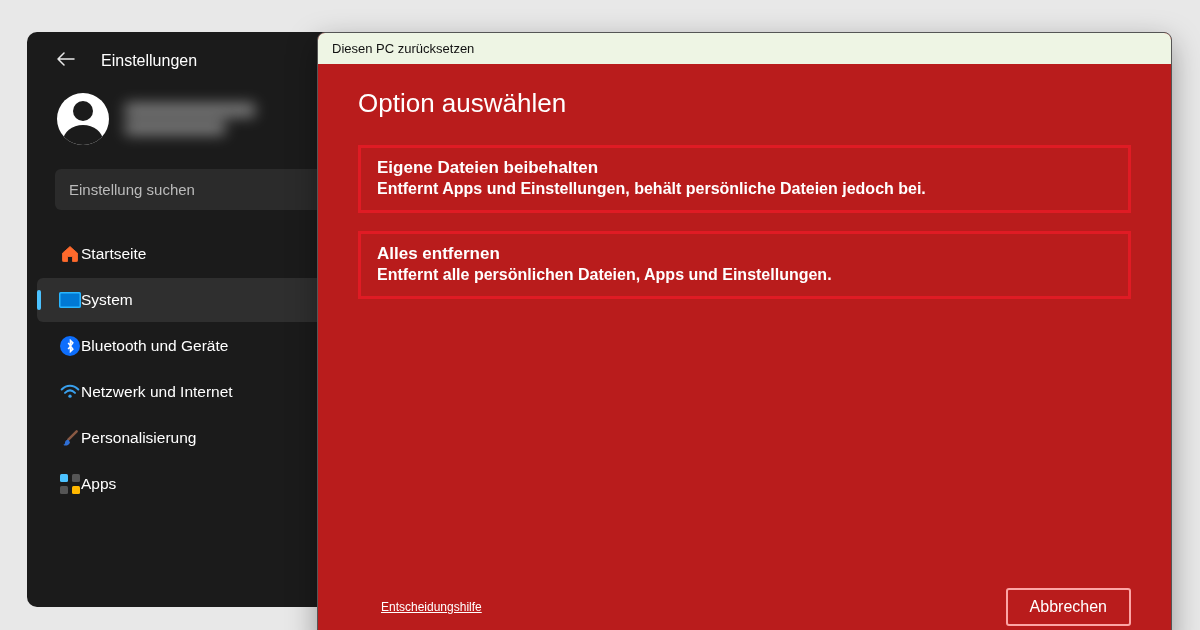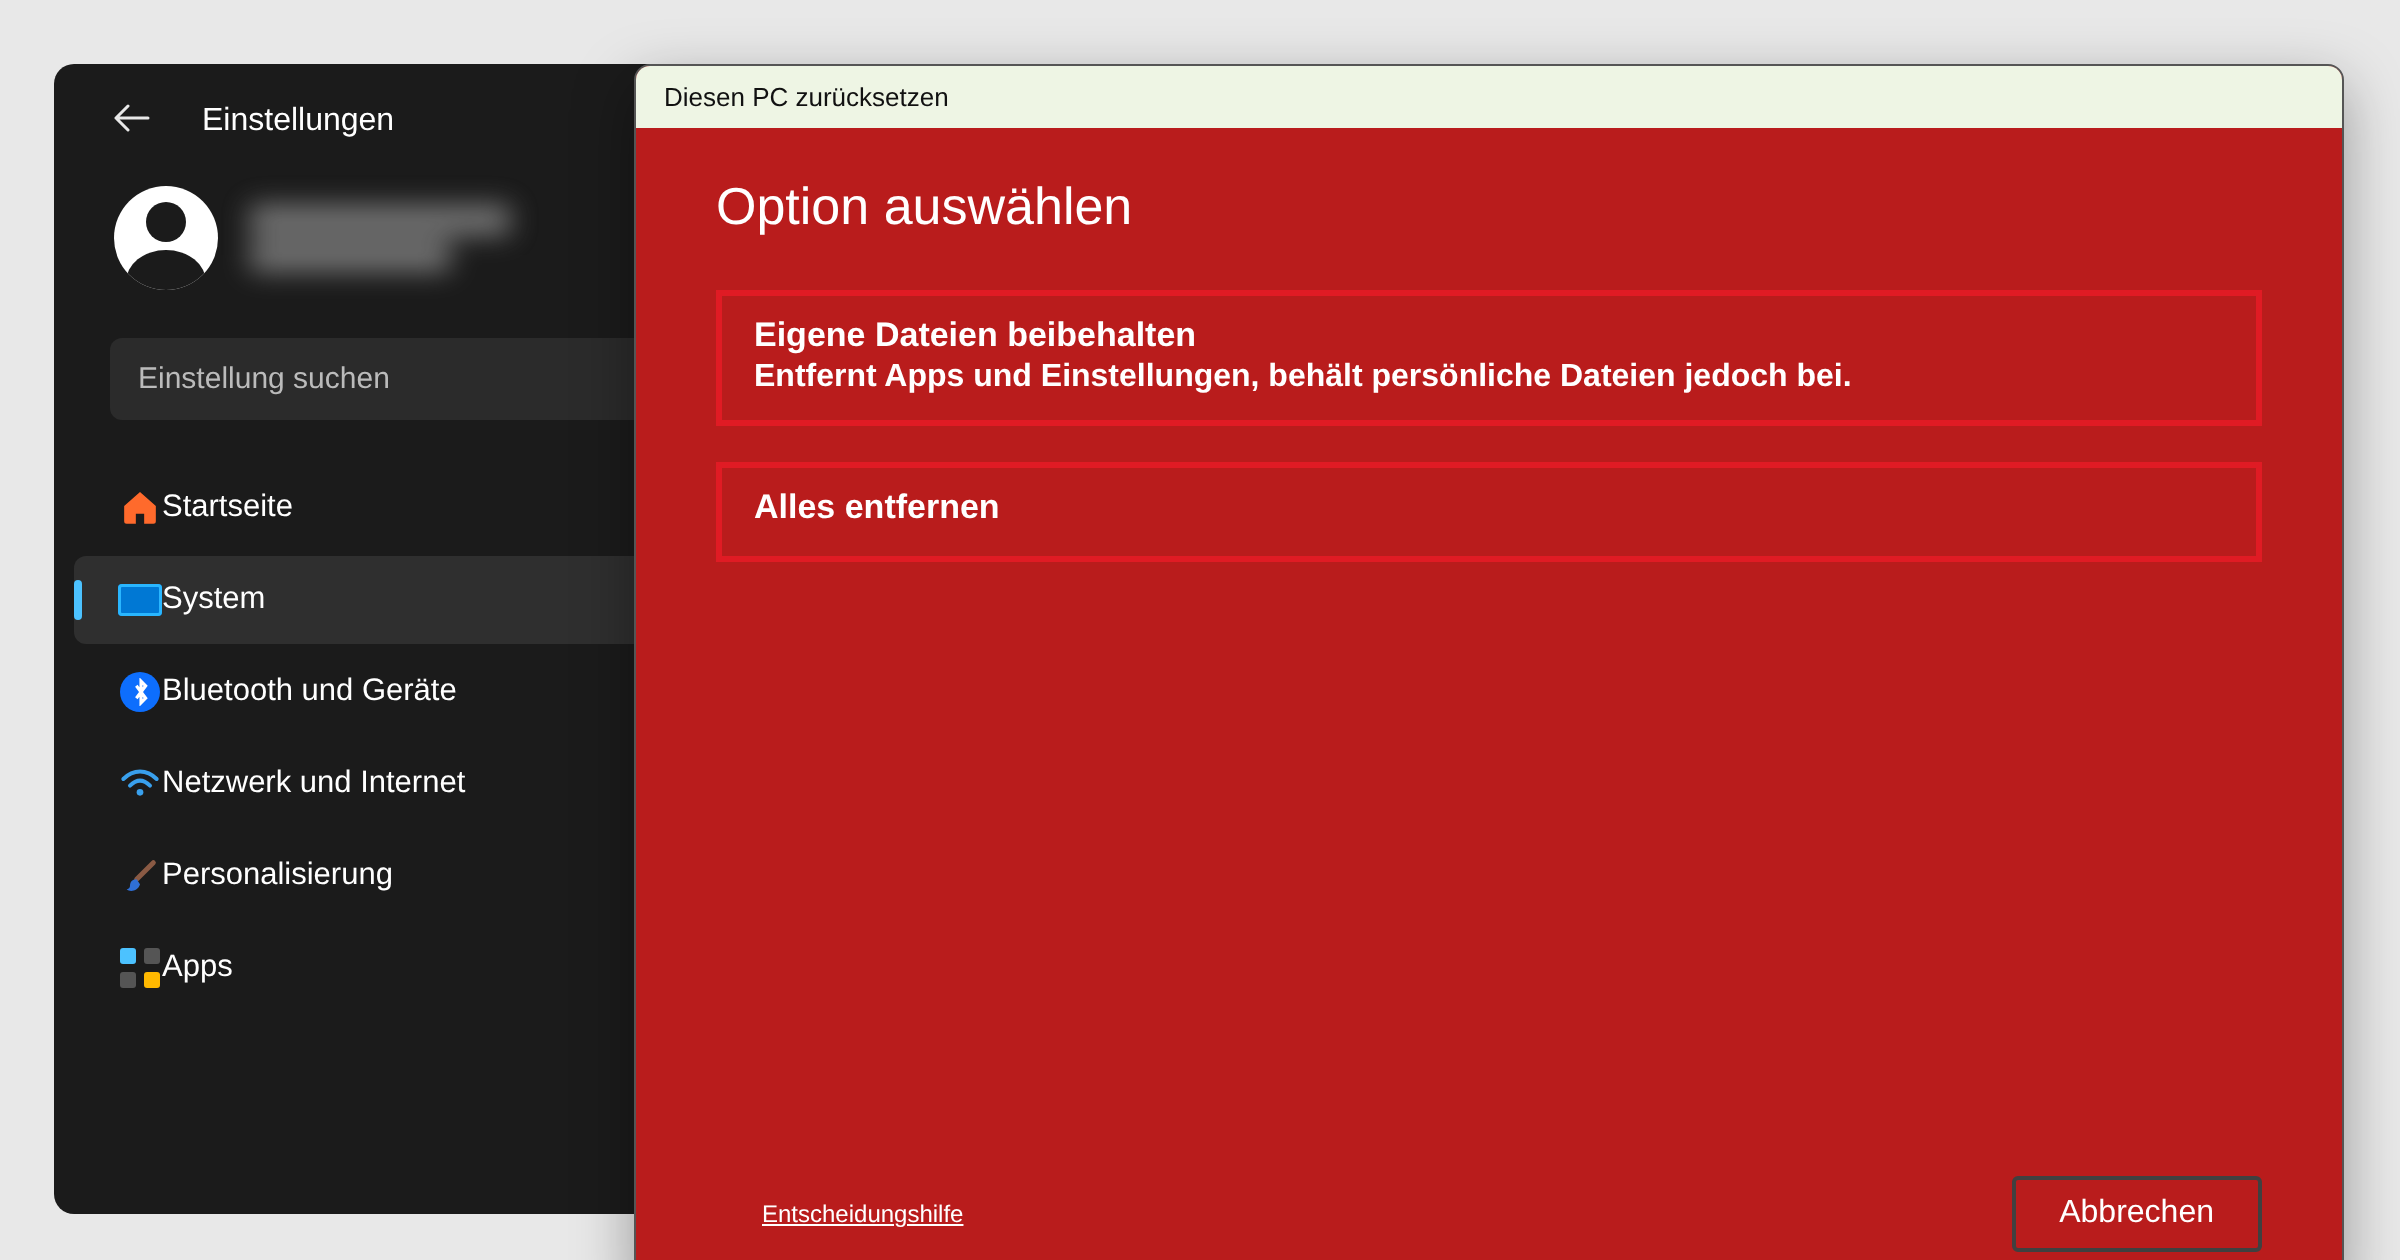--- a/index.html
+++ b/index.html
@@ -191,21 +191,21 @@
     justify-content: space-between;
     padding-top: 10px;
   }
   .help-link {
     font-size: 12px;
     text-decoration: underline;
     cursor: pointer;
     margin-left: 23px;
   }
   .cancel-btn {
-    border: 2px solid #404040;
+    border: 2px solid #fca5a5;
     background: transparent;
     color: #fff;
     font-size: 16px;
     padding: 8px 22px;
     border-radius: 3px;
     cursor: pointer;
     font-family: inherit;
   }
 </style>
 </head>
@@ -298,20 +298,21 @@
   <div class="dialog-body">
     <div class="dialog-heading">Option auswählen</div>
 
     <div class="option">
       <div class="option-title">Eigene Dateien beibehalten</div>
       <div class="option-desc">Entfernt Apps und Einstellungen, behält persönliche Dateien jedoch bei.</div>
     </div>
 
     <div class="option">
       <div class="option-title">Alles entfernen</div>
+      <div class="option-desc">Entfernt alle persönlichen Dateien, Apps und Einstellungen.</div>
     </div>
 
     <div class="dialog-footer">
       <span class="help-link">Entscheidungshilfe</span>
       <button class="cancel-btn">Abbrechen</button>
     </div>
   </div>
 </div>
 
 </body></html>

